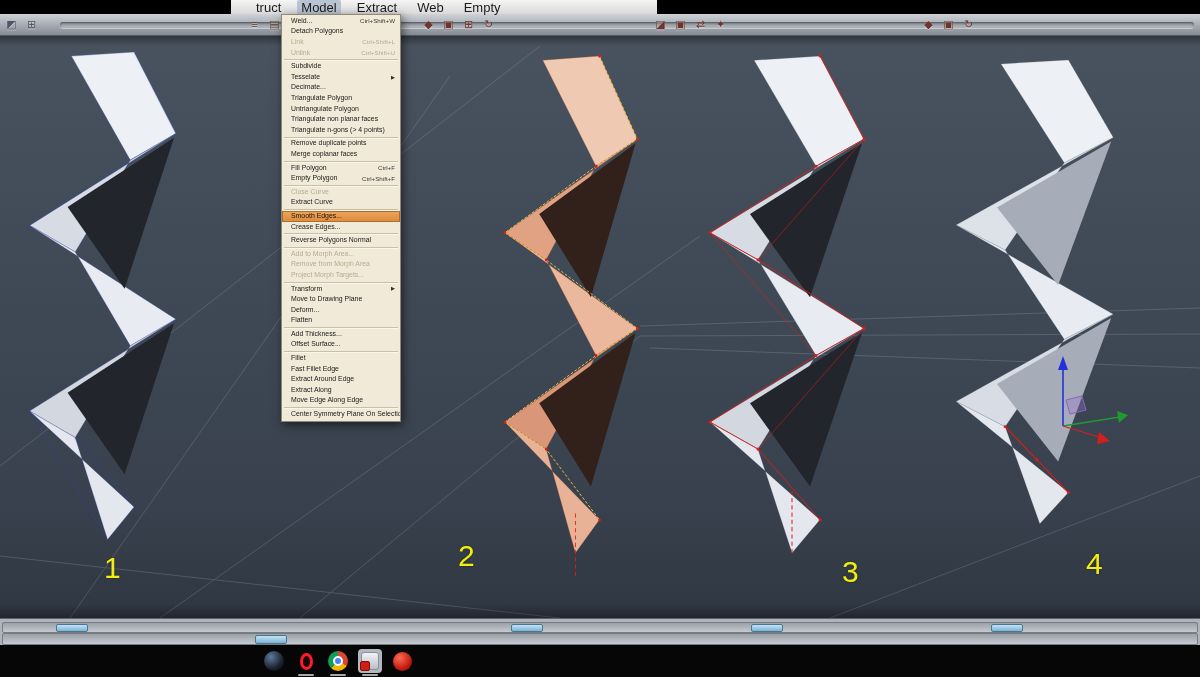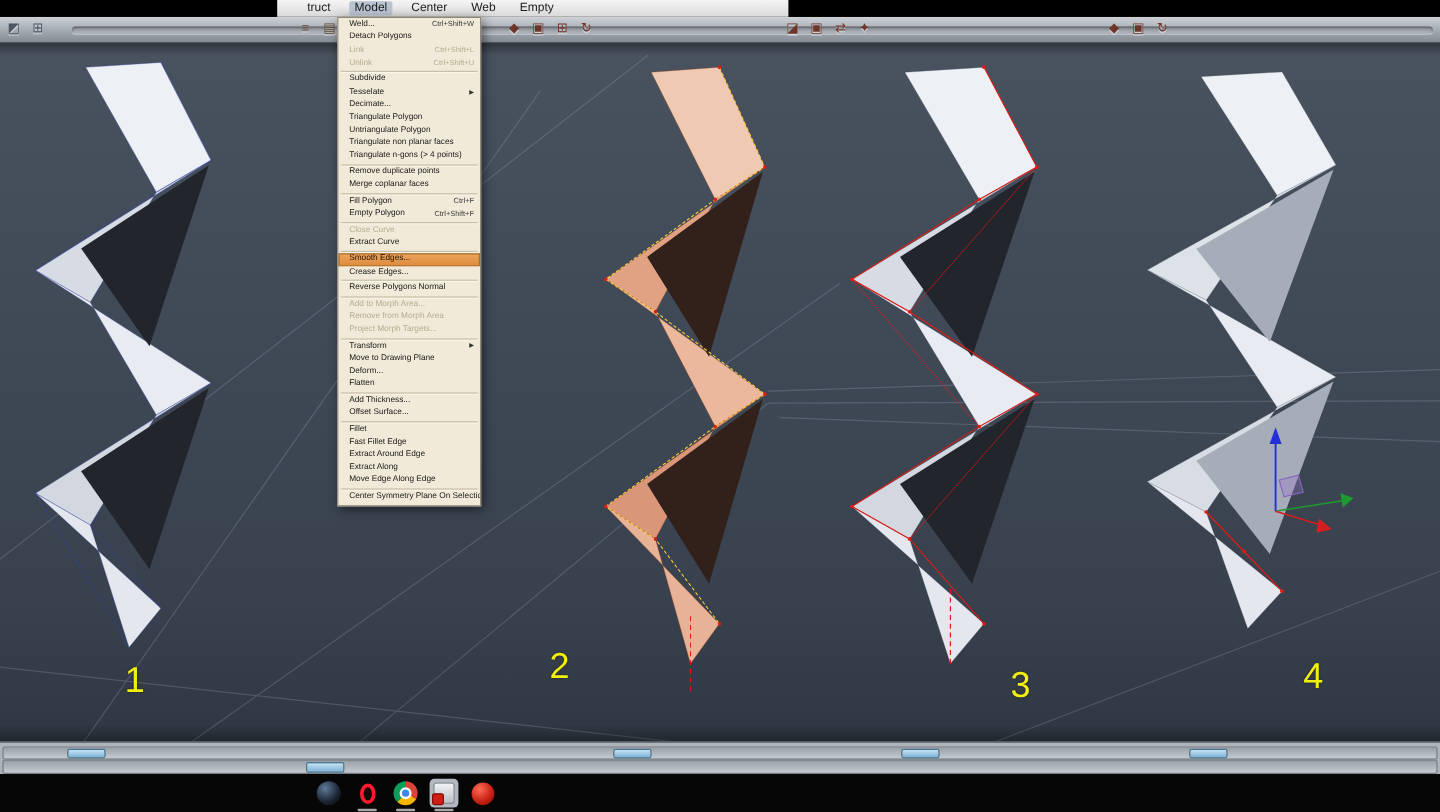--- a/index.html
+++ b/index.html
@@ -8,21 +8,21 @@
     background:#000;font-family:"Liberation Sans",sans-serif;
     -webkit-font-smoothing:antialiased;
   }
   
   .menubar{position:absolute;left:0;top:0;width:1200px;height:14px;background:#000;z-index:40;}
   .menubar-light{
     position:absolute;left:231px;top:0;width:426px;height:14px;box-sizing:border-box;
     background:linear-gradient(#f5f5f5,#d9d9d9);
     display:flex;align-items:center;gap:12px;padding-left:21px;
   }
-  .mb-item{font-size:10px;color:#1b1b1b;padding:1px 4px;border-radius:2px;line-height:1;white-space:nowrap;}
+  .mb-item{font-size:13px;color:#1b1b1b;padding:1px 4px;border-radius:2px;line-height:1;white-space:nowrap;}
   .mb-item.active{background:#b9c4d2;}
   
   .toolbar{
     position:absolute;left:0;top:14px;width:1200px;height:22px;
     background:linear-gradient(#ced2d7,#a0a6ae 60%,#868c94);
     border-bottom:1px solid #54585e;box-sizing:border-box;z-index:10;
   }
   .groove{
     position:absolute;left:60px;right:6px;top:8px;height:6px;border-radius:3px;
     background:linear-gradient(#83888f,#b6bbc2);
@@ -92,21 +92,21 @@
     background:radial-gradient(circle at 35% 30%,#ff6a55,#c41e12 60%,#6d0b04);}
   .runline{position:absolute;top:29px;width:16px;height:2px;background:rgba(255,255,255,.65);border-radius:1px;}
 </style>
 </head>
 <body>
 
 <div class="menubar">
   <div class="menubar-light">
       <span class="mb-item">truct</span>
       <span class="mb-item active">Model</span>
-      <span class="mb-item">Center</span>
+      <span class="mb-item">Extract</span>
       <span class="mb-item">Web</span>
       <span class="mb-item">Empty</span>
     </div>
 </div>
 
 <div class="toolbar">
   <div class="groove"></div>
 <div class="tgroup" style="left: 3px; color: rgb(77, 86, 99);">
       <span class="ticon">◩</span>
       <span class="ticon">⊞</span>

